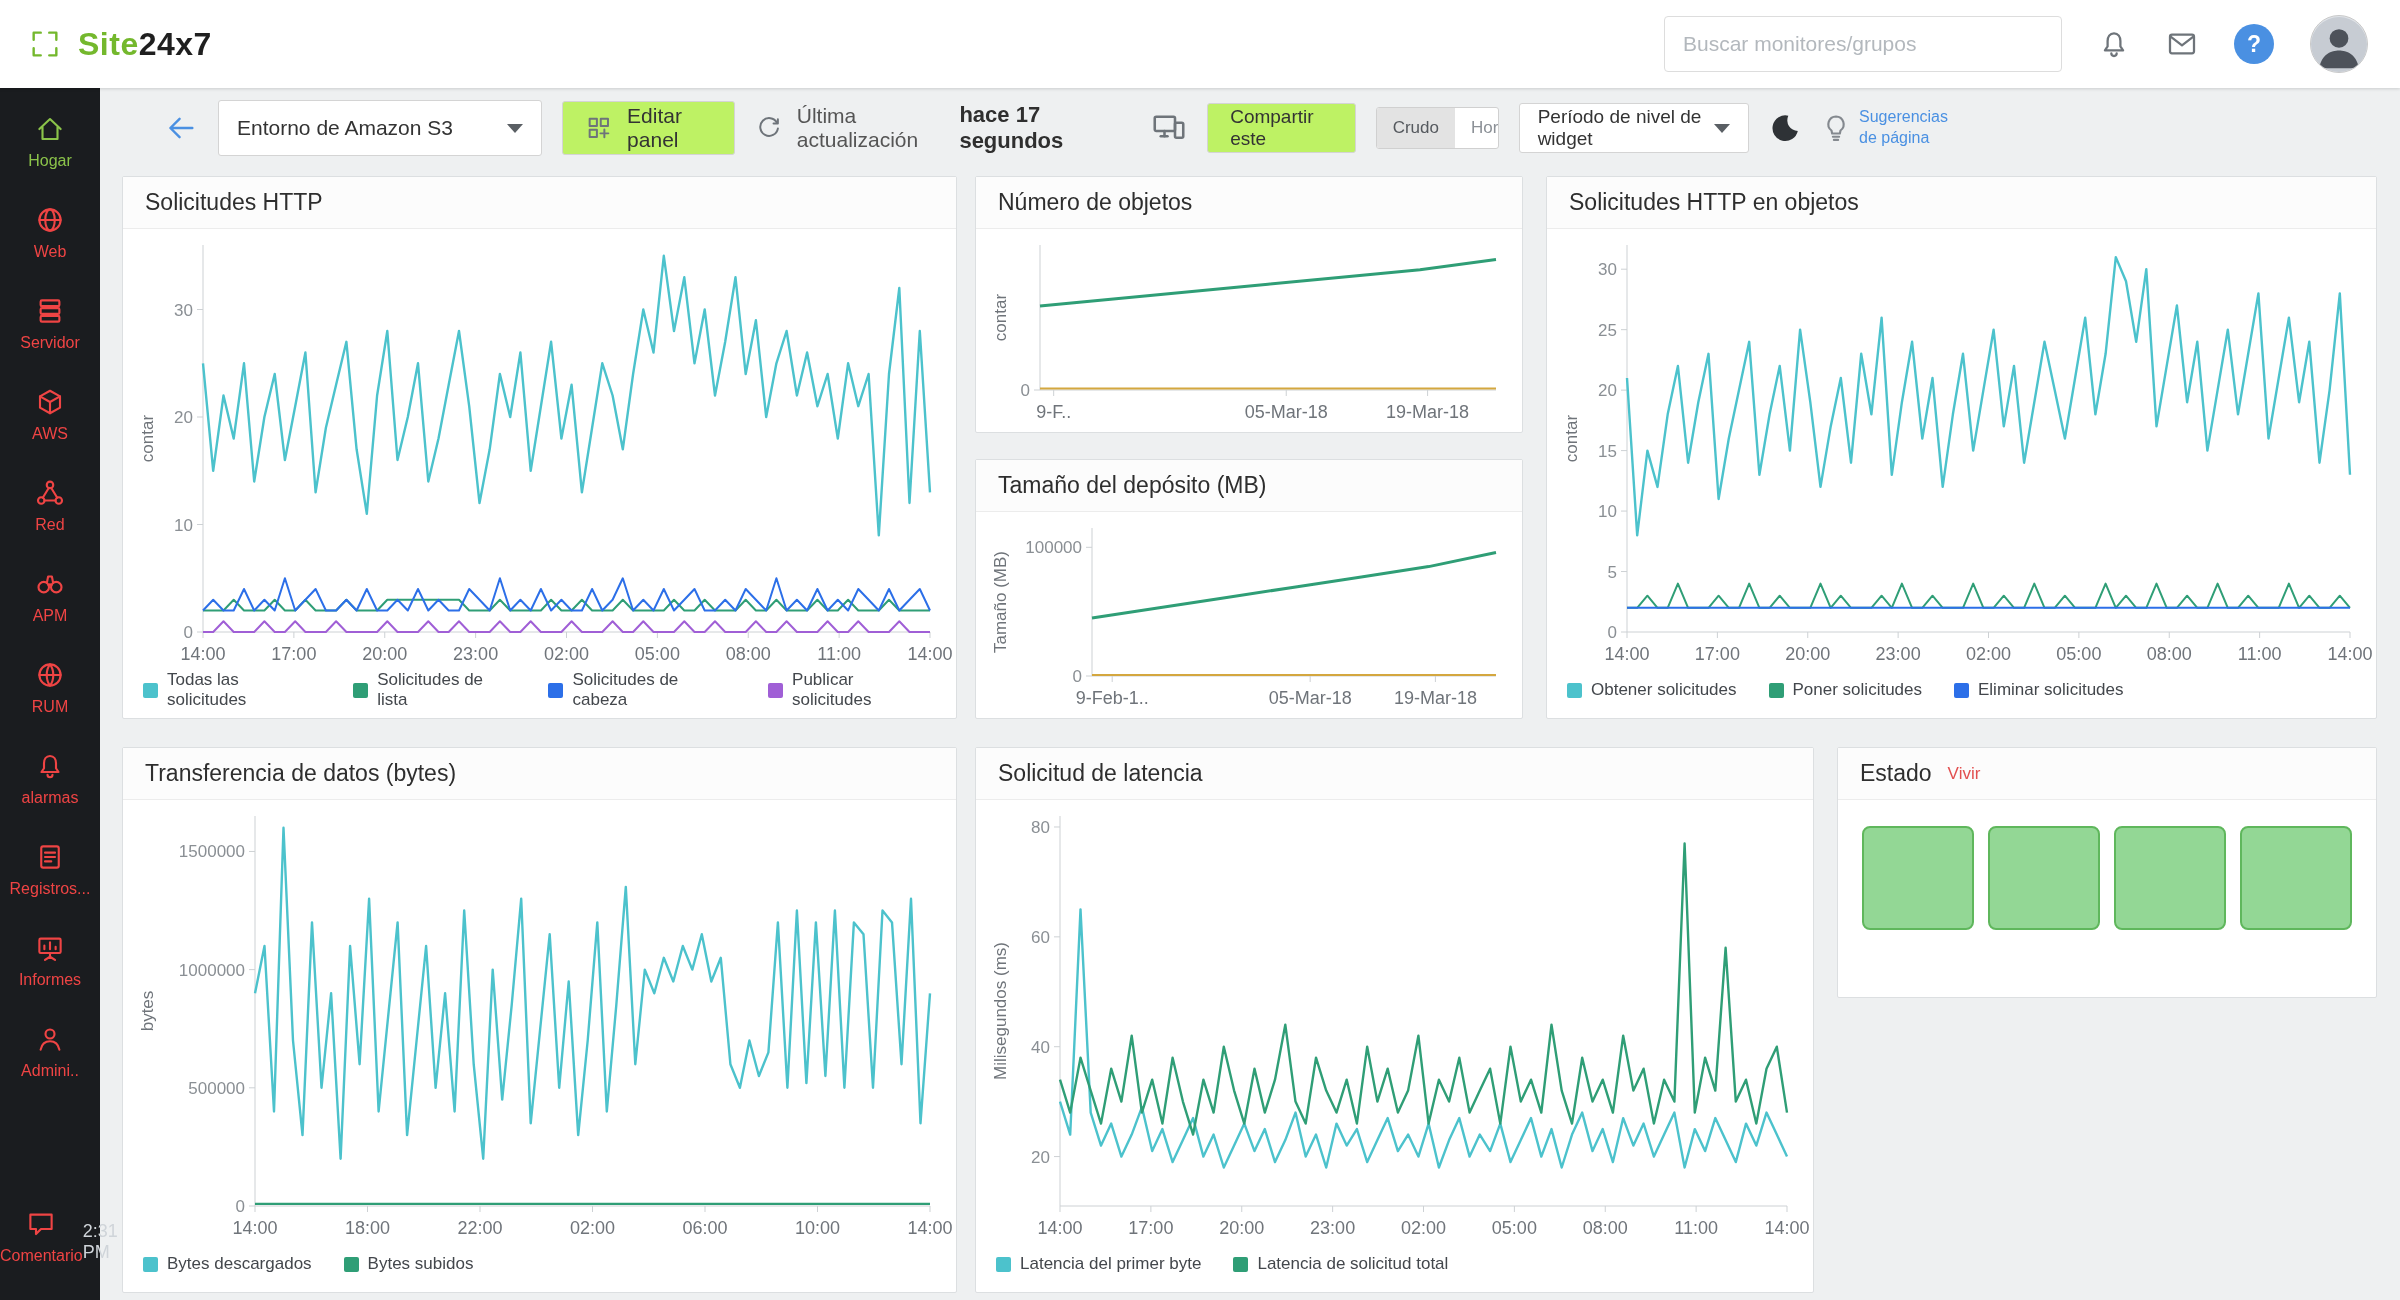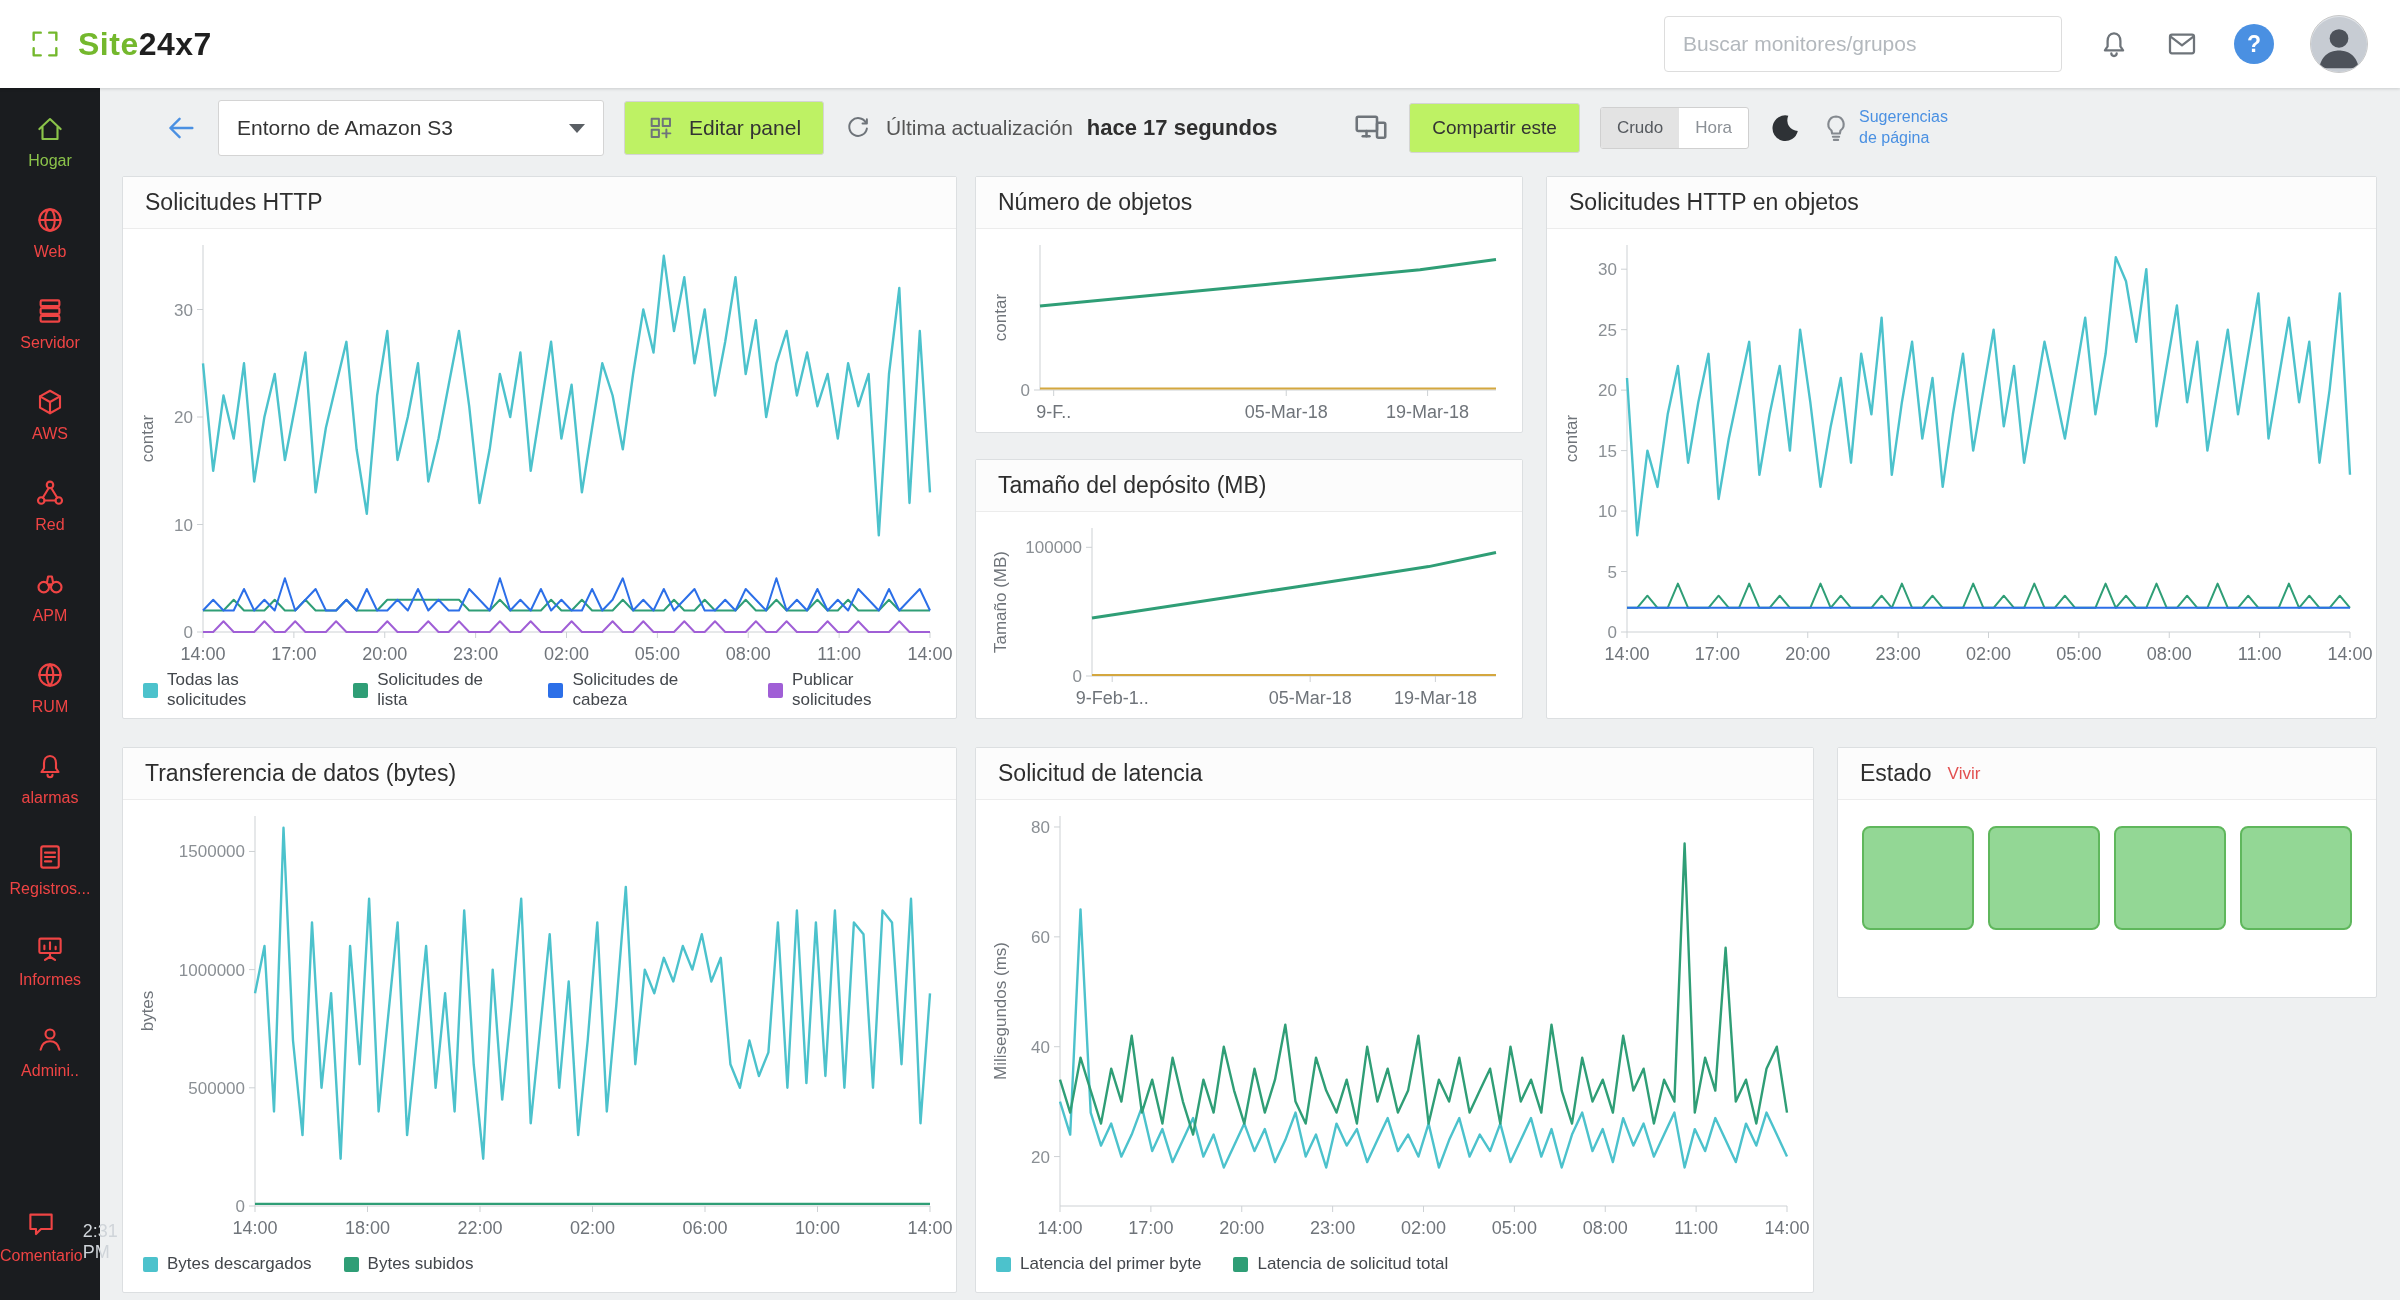--- a/index.html
+++ b/index.html
@@ -263,20 +263,24 @@
           <path d="M9 14 V17.5"></path>
           <rect x="16" y="8.5" width="5.5" height="10" rx="1"></rect>
         </svg>
       </span>
     <div class="btn" style="height:50px;font-size:19px;">
       <span>Compartir este</span>
     </div>
     <div class="seg">
       <div class="on">Crudo</div>
       <div>Hora</div>
+    </div>
+    <div class="dd period-dd" style="height:50px;">
+      <span>Período de nivel de widget</span>
+      <span class="caret"></span>
     </div>
     <span class="moon">
         <svg width="32" height="32" viewBox="0 0 24 24" fill="none" stroke="currentColor" stroke-width="1.7" stroke-linecap="round" stroke-linejoin="round">
           <path d="M14.5 2.8 A9.6 9.6 0 1 0 21.6 14.2 A8 8 0 0 1 14.5 2.8 Z" fill="currentColor" stroke="none"></path>
         </svg>
       </span>
     <div class="tips">
       <span class="ic">
           <svg width="30" height="30" viewBox="0 0 24 24" fill="none" stroke="currentColor" stroke-width="1.7" stroke-linecap="round" stroke-linejoin="round">
             <path d="M12 2.8 A6.2 6.2 0 0 1 15.6 14 L15.1 16.4 H8.9 L8.4 14 A6.2 6.2 0 0 1 12 2.8 Z"></path>
@@ -432,20 +436,34 @@
             <text x="622.25" y="431" text-anchor="middle" font-size="18" fill="#6f747a">08:00</text>
             <line x1="712.625" y1="403" x2="712.625" y2="409" stroke="#cdd1d4"></line>
             <text x="712.625" y="431" text-anchor="middle" font-size="18" fill="#6f747a">11:00</text>
             <line x1="803" y1="403" x2="803" y2="409" stroke="#cdd1d4"></line>
             <text x="803" y="431" text-anchor="middle" font-size="18" fill="#6f747a">14:00</text>
             <text transform="rotate(-90 24 209.5)" x="24" y="215.5" text-anchor="middle" font-size="17" fill="#6f747a">contar</text>
             <polyline points="80.0,149.0 90.2,306.3 100.4,221.6 110.5,257.9 120.7,185.3 130.9,136.9 141.1,233.7 151.3,173.2 161.5,124.8 171.6,270.0 181.8,209.5 192.0,161.1 202.2,112.8 212.4,245.8 222.6,185.3 232.7,136.9 242.9,221.6 253.1,100.7 263.3,173.2 273.5,257.9 283.7,197.4 293.8,149.0 304.0,233.7 314.2,124.8 324.4,185.3 334.6,88.6 344.8,245.8 354.9,173.2 365.1,112.8 375.3,209.5 385.5,149.0 395.7,257.9 405.9,185.3 416.0,124.8 426.2,221.6 436.4,161.1 446.6,100.7 456.8,197.4 467.0,136.9 477.1,233.7 487.3,173.2 497.5,112.8 507.7,161.1 517.9,209.5 528.1,149.0 538.2,88.6 548.4,185.3 558.6,124.8 568.8,28.1 579.0,52.3 589.2,112.8 599.3,40.2 609.5,197.4 619.7,136.9 629.9,76.5 640.1,173.2 650.3,112.8 660.4,221.6 670.6,161.1 680.8,100.7 691.0,185.3 701.2,124.8 711.4,64.4 721.5,209.5 731.7,149.0 741.9,88.6 752.1,173.2 762.3,112.8 772.5,233.7 782.6,161.1 792.8,64.4 803.0,245.8" fill="none" stroke="#4cc2cc" stroke-width="2.4" stroke-linejoin="round"></polyline>
             <polyline points="80.0,378.8 90.2,378.8 100.4,366.7 110.5,378.8 120.7,378.8 130.9,354.6 141.1,378.8 151.3,378.8 161.5,378.8 171.6,366.7 181.8,378.8 192.0,378.8 202.2,354.6 212.4,378.8 222.6,378.8 232.7,366.7 242.9,378.8 253.1,378.8 263.3,378.8 273.5,354.6 283.7,378.8 293.8,366.7 304.0,378.8 314.2,378.8 324.4,378.8 334.6,366.7 344.8,378.8 354.9,354.6 365.1,378.8 375.3,378.8 385.5,366.7 395.7,378.8 405.9,378.8 416.0,378.8 426.2,354.6 436.4,378.8 446.6,378.8 456.8,366.7 467.0,378.8 477.1,378.8 487.3,354.6 497.5,378.8 507.7,378.8 517.9,366.7 528.1,378.8 538.2,378.8 548.4,378.8 558.6,354.6 568.8,378.8 579.0,366.7 589.2,378.8 599.3,378.8 609.5,354.6 619.7,378.8 629.9,378.8 640.1,366.7 650.3,378.8 660.4,378.8 670.6,354.6 680.8,378.8 691.0,378.8 701.2,366.7 711.4,378.8 721.5,378.8 731.7,378.8 741.9,354.6 752.1,378.8 762.3,366.7 772.5,378.8 782.6,378.8 792.8,366.7 803.0,378.8" fill="none" stroke="#2f9e76" stroke-width="2" stroke-linejoin="round"></polyline>
             <polyline points="80.0,378.8 803.0,378.8" fill="none" stroke="#2c6fe8" stroke-width="2" stroke-linejoin="round"></polyline>
           </svg></div>
+      <div class="legend">
+          <div class="lg-item">
+            <span class="lg-sq" style="background: rgb(76, 194, 204);"></span>
+            <span>Obtener solicitudes</span>
+          </div>
+          <div class="lg-item">
+            <span class="lg-sq" style="background: rgb(47, 158, 118);"></span>
+            <span>Poner solicitudes</span>
+          </div>
+          <div class="lg-item">
+            <span class="lg-sq" style="background: rgb(44, 111, 232);"></span>
+            <span>Eliminar solicitudes</span>
+          </div>
+        </div>
     </section>
 
     <section class="card" style="left:22px;top:579px;width:835px;height:546px">
       <div class="card-h">
           <span>Transferencia de datos (bytes)</span>
         </div>
       <div class="chart"><svg width="833" height="448">
             <line x1="132" y1="16" x2="132" y2="406" stroke="#cdd1d4"></line>
             <line x1="132" y1="406" x2="807" y2="406" stroke="#cdd1d4"></line>
             <line x1="126" y1="406" x2="132" y2="406" stroke="#cdd1d4"></line>

